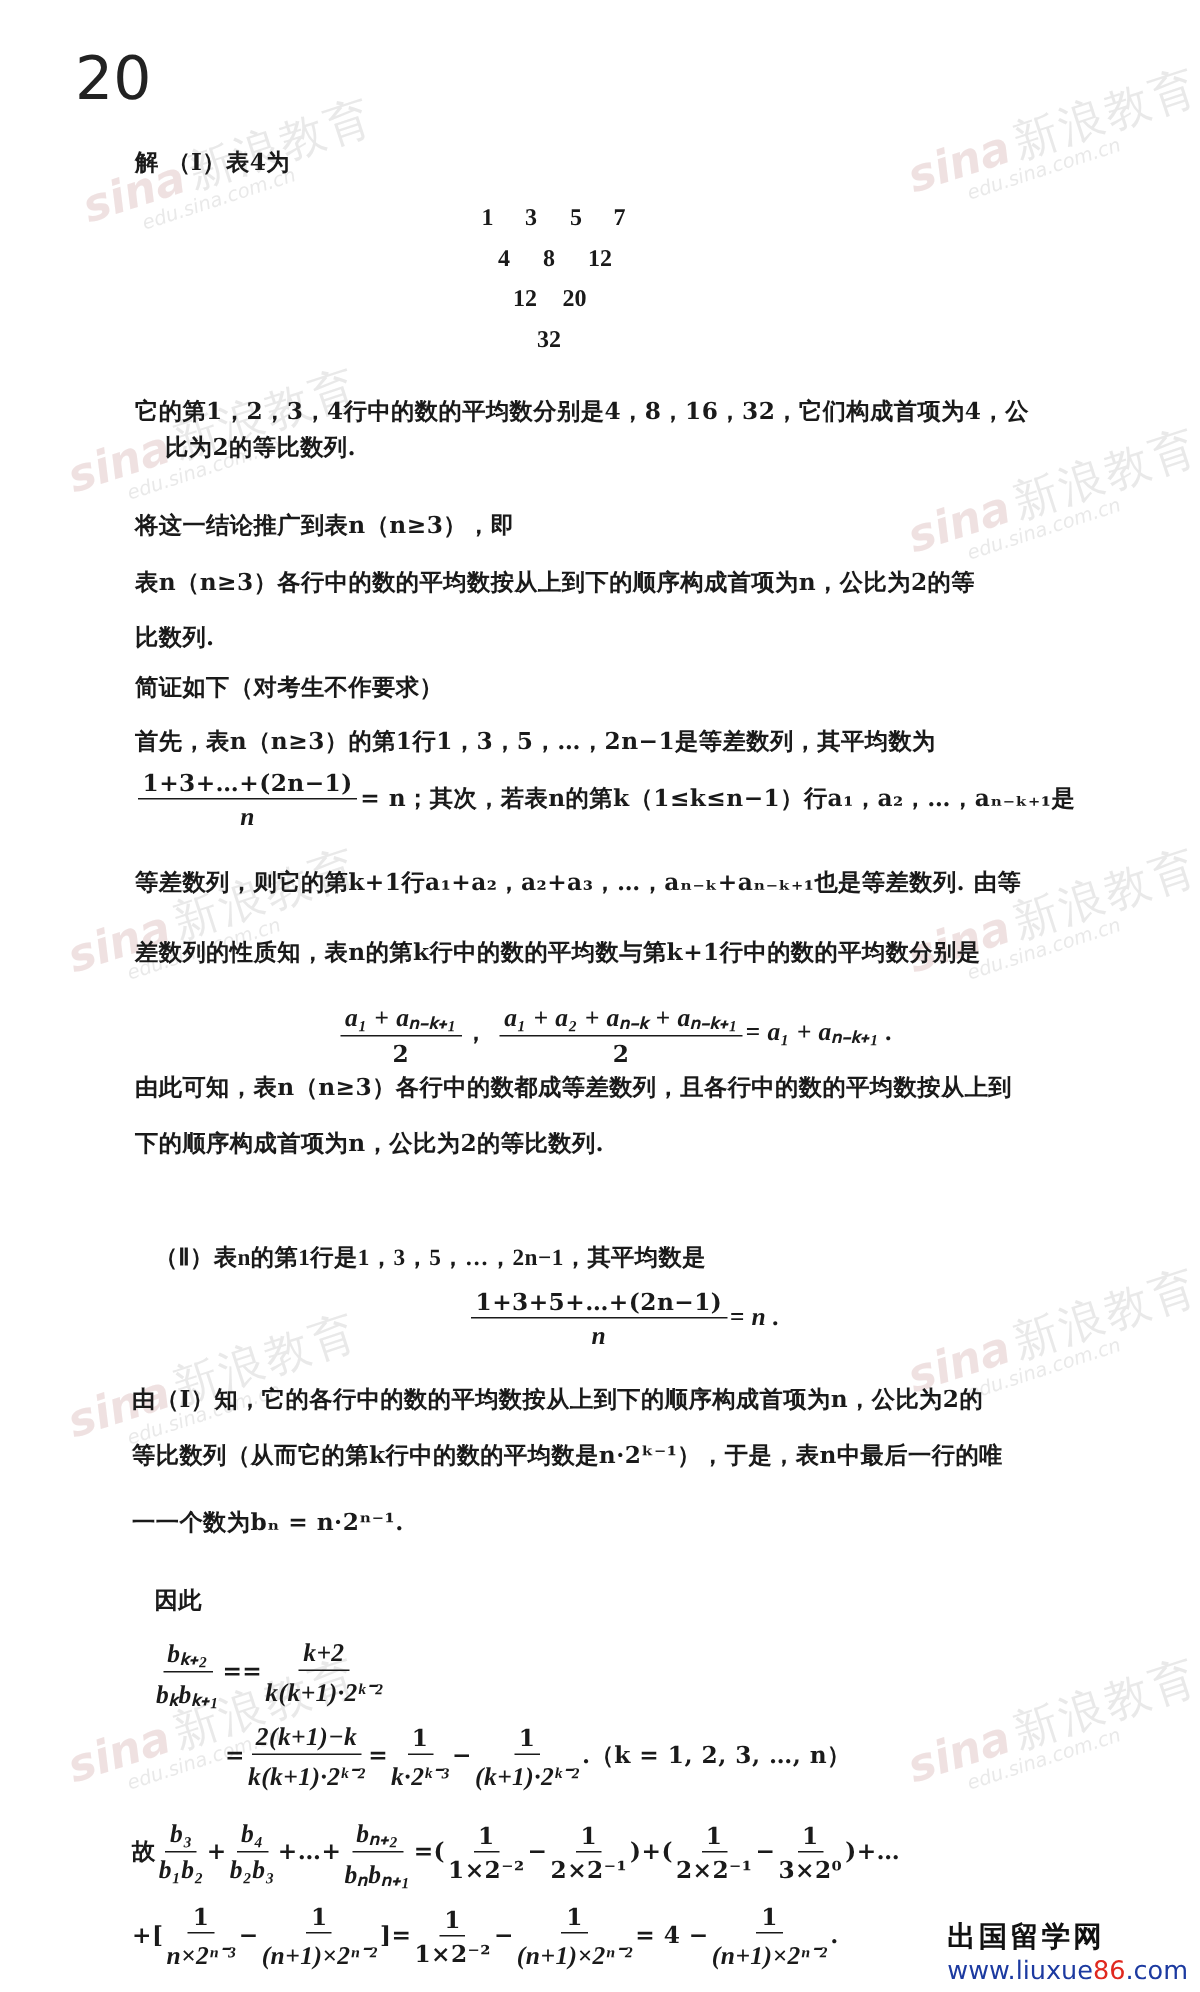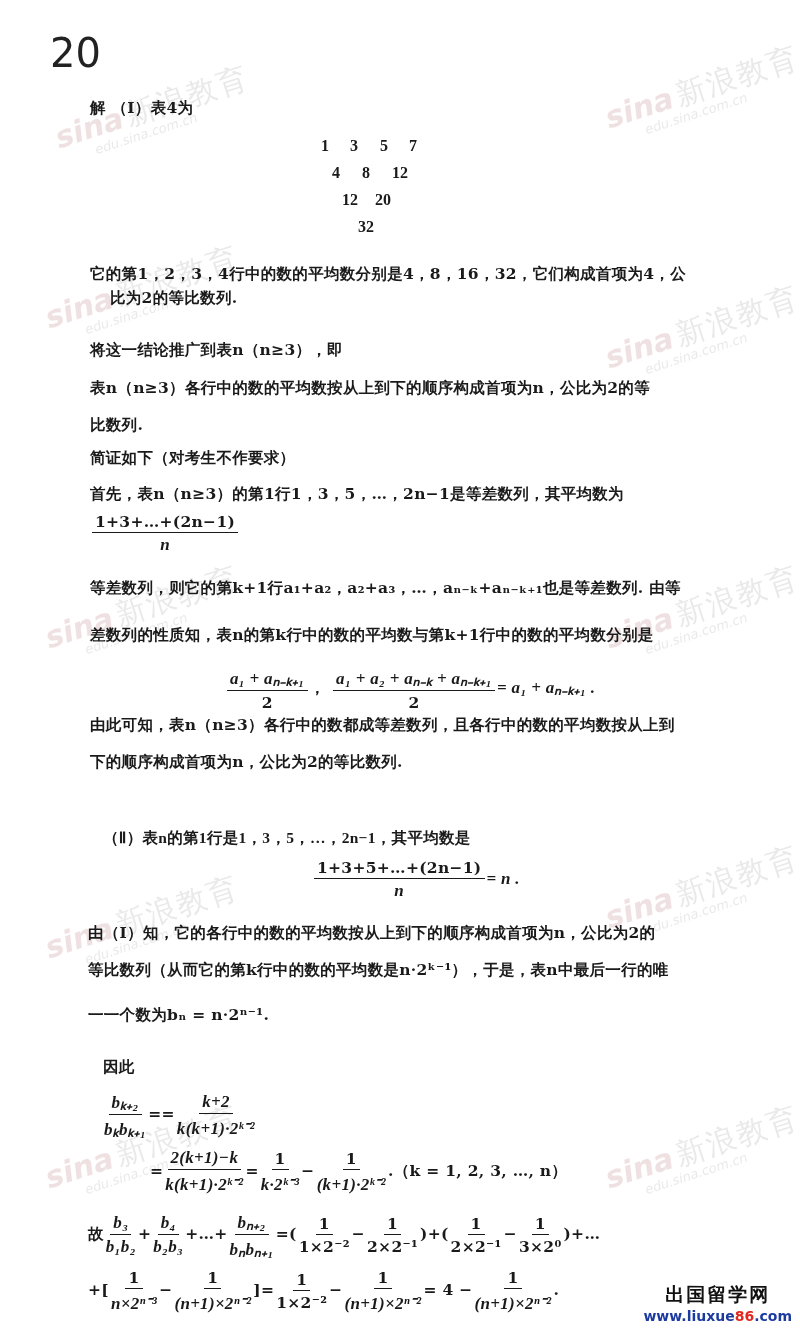--- a/index.html
+++ b/index.html
@@ -12,23 +12,23 @@
   .wm .cn { font-size:30px; letter-spacing:2px; margin-left:4px; }
   .wm .url { display:block; font-size:13px; font-style:italic; margin-left:34px; margin-top:-6px; }
   .big-num { position:absolute; left:50px; top:30px; font-family:"DejaVu Sans", sans-serif;
              font-size:40px; color:#222; }
   .line { position:absolute; left:90px; font-size:15.5px; font-weight:bold; white-space:nowrap; letter-spacing:0.3px;text-align:right; }
   .i { font-style:italic; font-family:"Liberation Serif", serif; font-weight:bold; font-size:17px; }
   .frac { display:inline-flex; flex-direction:column; align-items:center; vertical-align:middle; margin:0 2px; }
   .frac .num { padding:0 3px 1px 3px; border-bottom:1.3px solid #1a1a1a; }
   .frac .den { padding-top:2px; }
   .tri { position:absolute; font-family:"Liberation Serif", serif; font-size:16px; font-weight:bold; }
-  .footer-logo { position:absolute; right:8px; bottom:4px; text-align:center; font-family:"DejaVu Sans", sans-serif; }
+  .footer-logo { position:absolute; right:8px; bottom:4px; font-family:"DejaVu Sans", sans-serif; }
   .footer-logo .t { font-size:19px; color:#111; letter-spacing:2px; font-weight:bold; }
-  .footer-logo .u { font-size:14px; color:#1c3aa0; font-weight:bold; }
+  .footer-logo .u { font-size:17px; color:#1c3aa0; font-weight:normal; }
   .footer-logo .u .hl { color:#e0281e; }
 </style>
 </head>
 <body>
 
 <div class="wm" style="left:50px;top:120px;"><span class="logo">sina</span><span class="cn">新浪教育</span><span class="url">edu.sina.com.cn</span></div>
 <div class="wm" style="left:600px;top:100px;"><span class="logo">sina</span><span class="cn">新浪教育</span><span class="url">edu.sina.com.cn</span></div>
 <div class="wm" style="left:40px;top:300px;"><span class="logo">sina</span><span class="cn">新浪教育</span><span class="url">edu.sina.com.cn</span></div>
 <div class="wm" style="left:600px;top:340px;"><span class="logo">sina</span><span class="cn">新浪教育</span><span class="url">edu.sina.com.cn</span></div>
 <div class="wm" style="left:40px;top:620px;"><span class="logo">sina</span><span class="cn">新浪教育</span><span class="url">edu.sina.com.cn</span></div>
@@ -60,21 +60,21 @@
 <div class="line" style="top:340px;">将这一结论推广到表n（n≥3），即</div>
 <div class="line" style="top:378px;">表n（n≥3）各行中的数的平均数按从上到下的顺序构成首项为n，公比为2的等</div>
 <div class="line" style="top:415px;">比数列.</div>
 <div class="line" style="top:448px;">简证如下（对考生不作要求）</div>
 <div class="line" style="top:484px;">首先，表n（n≥3）的第1行1，3，5，…，2n−1是等差数列，其平均数为</div>
 
 <div class="line" style="top:512px;">
   <span class="frac">
       <span class="num">1+3+…+(2n−1)</span>
       <span class="den i">n</span>
-    </span>
+    </span><span>= n；其次，若表n的第k（1≤k≤n−1）行a₁，a₂，…，aₙ₋ₖ₊₁是</span>
 </div>
 
 <div class="line" style="top:578px;">等差数列，则它的第k+1行a₁+a₂，a₂+a₃，…，aₙ₋ₖ+aₙ₋ₖ₊₁也是等差数列. 由等</div>
 <div class="line" style="top:625px;">差数列的性质知，表n的第k行中的数的平均数与第k+1行中的数的平均数分别是</div>
 
 <div class="line" style="left:225px;top:666px;">
   <span class="frac">
       <span class="num i">a₁ + aₙ₋ₖ₊₁</span>
       <span class="den">2</span>
     </span><span>，</span>

